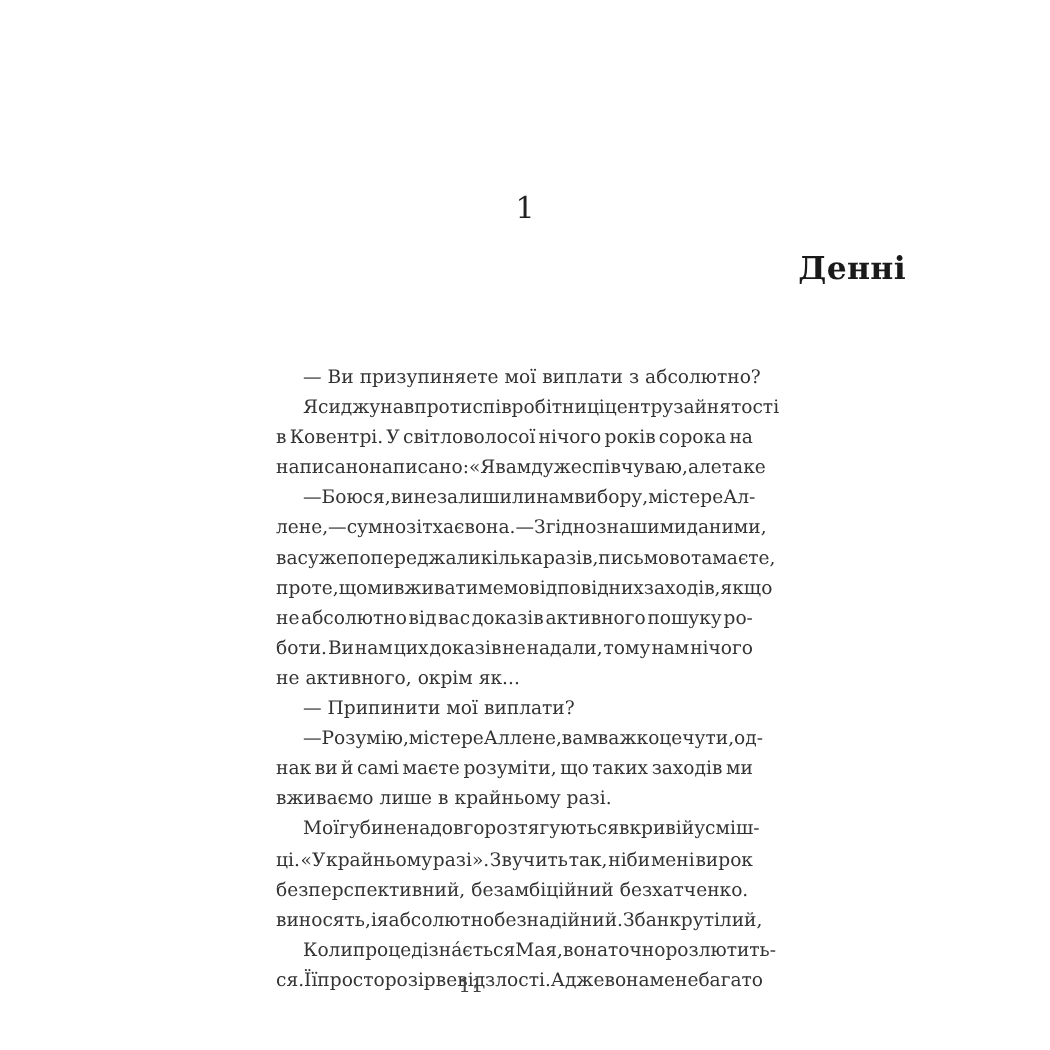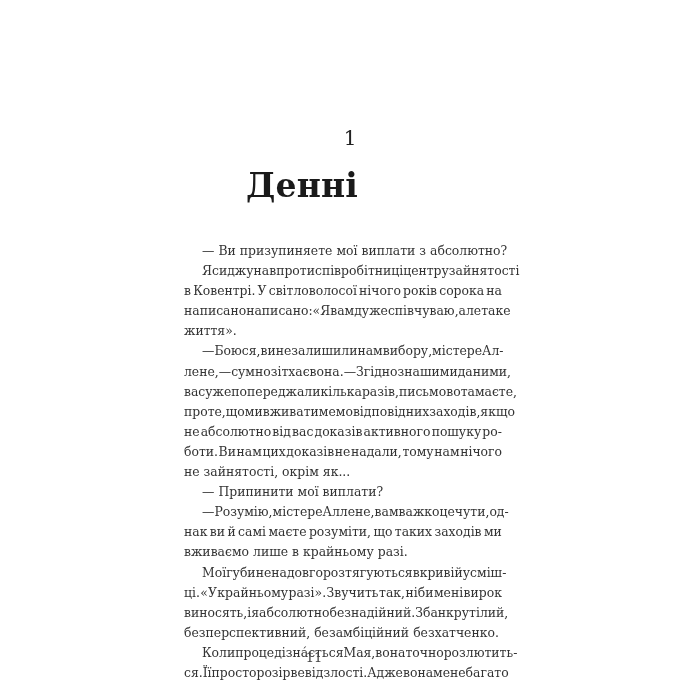--- a/index.html
+++ b/index.html
@@ -3,22 +3,22 @@
   <meta charset="utf-8">
   <style>
     html, body { margin:0; padding:0; background:#ffffff; }
     body { width:700px; height:700px; position:relative; overflow:hidden; }
     .page { position:absolute; left:0; top:0; width:700px; height:700px; background:#fff; }
     .chapter-num {
       position:absolute; left:0; width:700px; top:126px; text-align:center;
       font-family:"DejaVu Serif", serif; font-size:20px; color:#222; font-weight:normal;
     }
     .chapter-title {
-      position:absolute; left:0; width:604px; top:166px; text-align:center;
-      font-family:"DejaVu Serif", serif; font-size:33px; font-weight:bold; color:#1a1a1a;
+      position:absolute; left:0; width:604px; top:166px; text-align:right;
+      font-family:"DejaVu Serif", serif; font-size:21px; font-weight:bold; color:#1a1a1a;
       letter-spacing:0.2px;
     }
     .body-text {
       position:absolute; left:184px; width:318px; top:241px;
       font-family:"DejaVu Serif", serif; font-size:12.4px; color:#333;
       line-height:20.1px;
     }
     .line { white-space:nowrap; display:flex; justify-content:space-between; height:20.1px; }
     .line.last { justify-content:flex-start; }
     .line.indent { padding-left:18px; }
@@ -66,23 +66,20 @@
       <div class="line">
         <span class="w">написано</span>
         <span class="w">написано:</span>
         <span class="w">«Я</span>
         <span class="w">вам</span>
         <span class="w">дуже</span>
         <span class="w">співчуваю,</span>
         <span class="w">але</span>
         <span class="w">таке</span>
       </div>
-      <div class="line last">
-        <span class="w">життя».</span>
-      </div>
       <div class="line indent">
         <span class="w">—</span>
         <span class="w">Боюся,</span>
         <span class="w">ви</span>
         <span class="w">не</span>
         <span class="w">залишили</span>
         <span class="w">нам</span>
         <span class="w">вибору,</span>
         <span class="w">містере</span>
         <span class="w">Ал-</span>
@@ -136,21 +133,21 @@
         <span class="w">цих</span>
         <span class="w">доказів</span>
         <span class="w">не</span>
         <span class="w">надали,</span>
         <span class="w">тому</span>
         <span class="w">нам</span>
         <span class="w">нічого</span>
       </div>
       <div class="line last">
         <span class="w">не</span>
-        <span class="w">зайнятості,</span>
+        <span class="w">активного,</span>
         <span class="w">окрім</span>
         <span class="w">як...</span>
       </div>
       <div class="line indent last">
         <span class="w">—</span>
         <span class="w">Припинити</span>
         <span class="w">мої</span>
         <span class="w">виплати?</span>
       </div>
       <div class="line indent">
@@ -196,32 +193,32 @@
         <span class="w">ці.</span>
         <span class="w">«У</span>
         <span class="w">крайньому</span>
         <span class="w">разі».</span>
         <span class="w">Звучить</span>
         <span class="w">так,</span>
         <span class="w">ніби</span>
         <span class="w">мені</span>
         <span class="w">вирок</span>
       </div>
+      <div class="line last">
+        <span class="w">безперспективний,</span>
+        <span class="w">безамбіційний</span>
+        <span class="w">безхатченко.</span>
+      </div>
       <div class="line">
         <span class="w">виносять,</span>
         <span class="w">і</span>
         <span class="w">я</span>
         <span class="w">абсолютно</span>
         <span class="w">безнадійний.</span>
         <span class="w">Збанкрутілий,</span>
-      </div>
-      <div class="line last">
-        <span class="w">безперспективний,</span>
-        <span class="w">безамбіційний</span>
-        <span class="w">безхатченко.</span>
       </div>
       <div class="line indent">
         <span class="w">Коли</span>
         <span class="w">про</span>
         <span class="w">це</span>
         <span class="w">дізнáється</span>
         <span class="w">Мая,</span>
         <span class="w">вона</span>
         <span class="w">точно</span>
         <span class="w">розлютить-</span>

